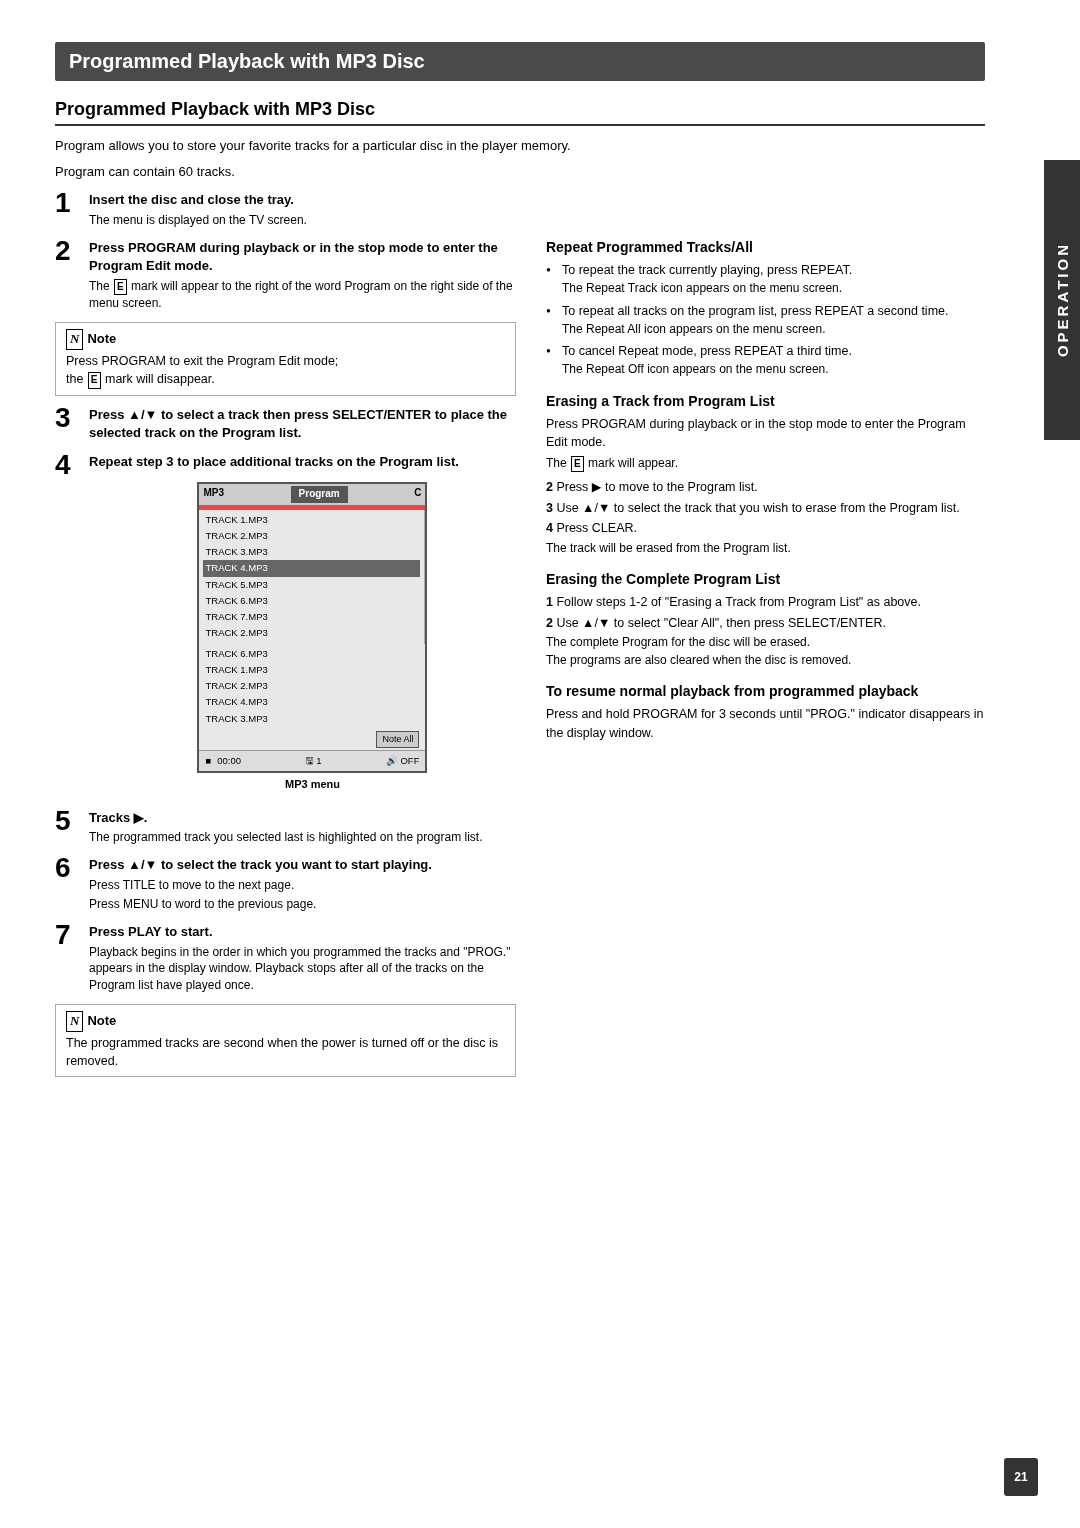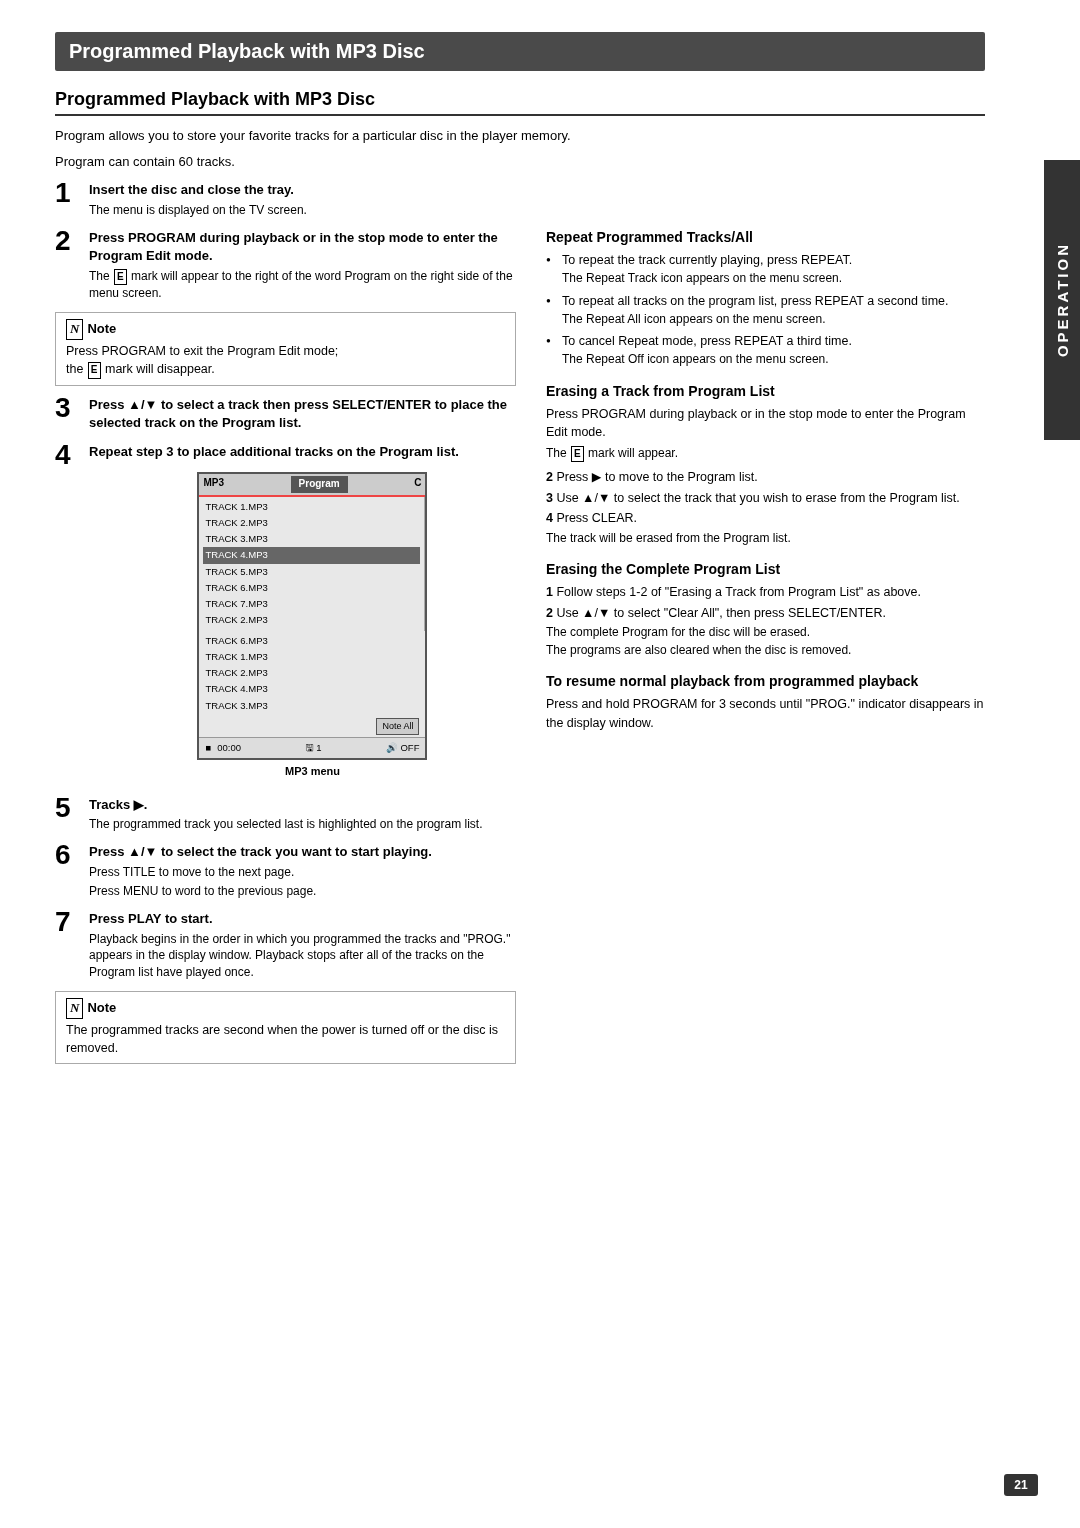--- a/index.html
+++ b/index.html
@@ -43,34 +43,34 @@
       transform: rotate(180deg);
       text-transform: uppercase;
     }
 
     
     .page-num-badge {
       position: absolute;
       bottom: 32px;
       right: 42px;
       width: 34px;
-      height: 22px;
+      height: 38px;
       background: #333;
       color: #fff;
       font-size: 12px;
       font-weight: bold;
       display: flex;
       align-items: center;
       justify-content: center;
       border-radius: 3px;
     }
 
     
     .content {
-      padding: 32px 55px 60px 55px;
+      padding: 42px 55px 60px 55px;
       padding-right: 95px;
     }
 
     
     .title-bar {
       background: #4a4a4a;
       color: #fff;
       font-size: 20px;
       font-weight: bold;
       padding: 8px 14px;
@@ -207,21 +207,21 @@
     }
     .mp3-menu-screen {
       border: 2px solid #555;
       width: 230px;
       background: #e8e8e8;
       font-size: 10px;
     }
     .mp3-menu-header {
       display: flex;
       background: #ccc;
-      border-bottom: 2px solid #ef4444;
+      border-bottom: 5px solid #ef4444;
       padding: 2px 4px;
       justify-content: space-between;
       font-weight: bold;
       font-size: 10px;
     }
     .mp3-menu-header .prog-col {
       background: #555;
       color: #fff;
       padding: 1px 8px;
     }

